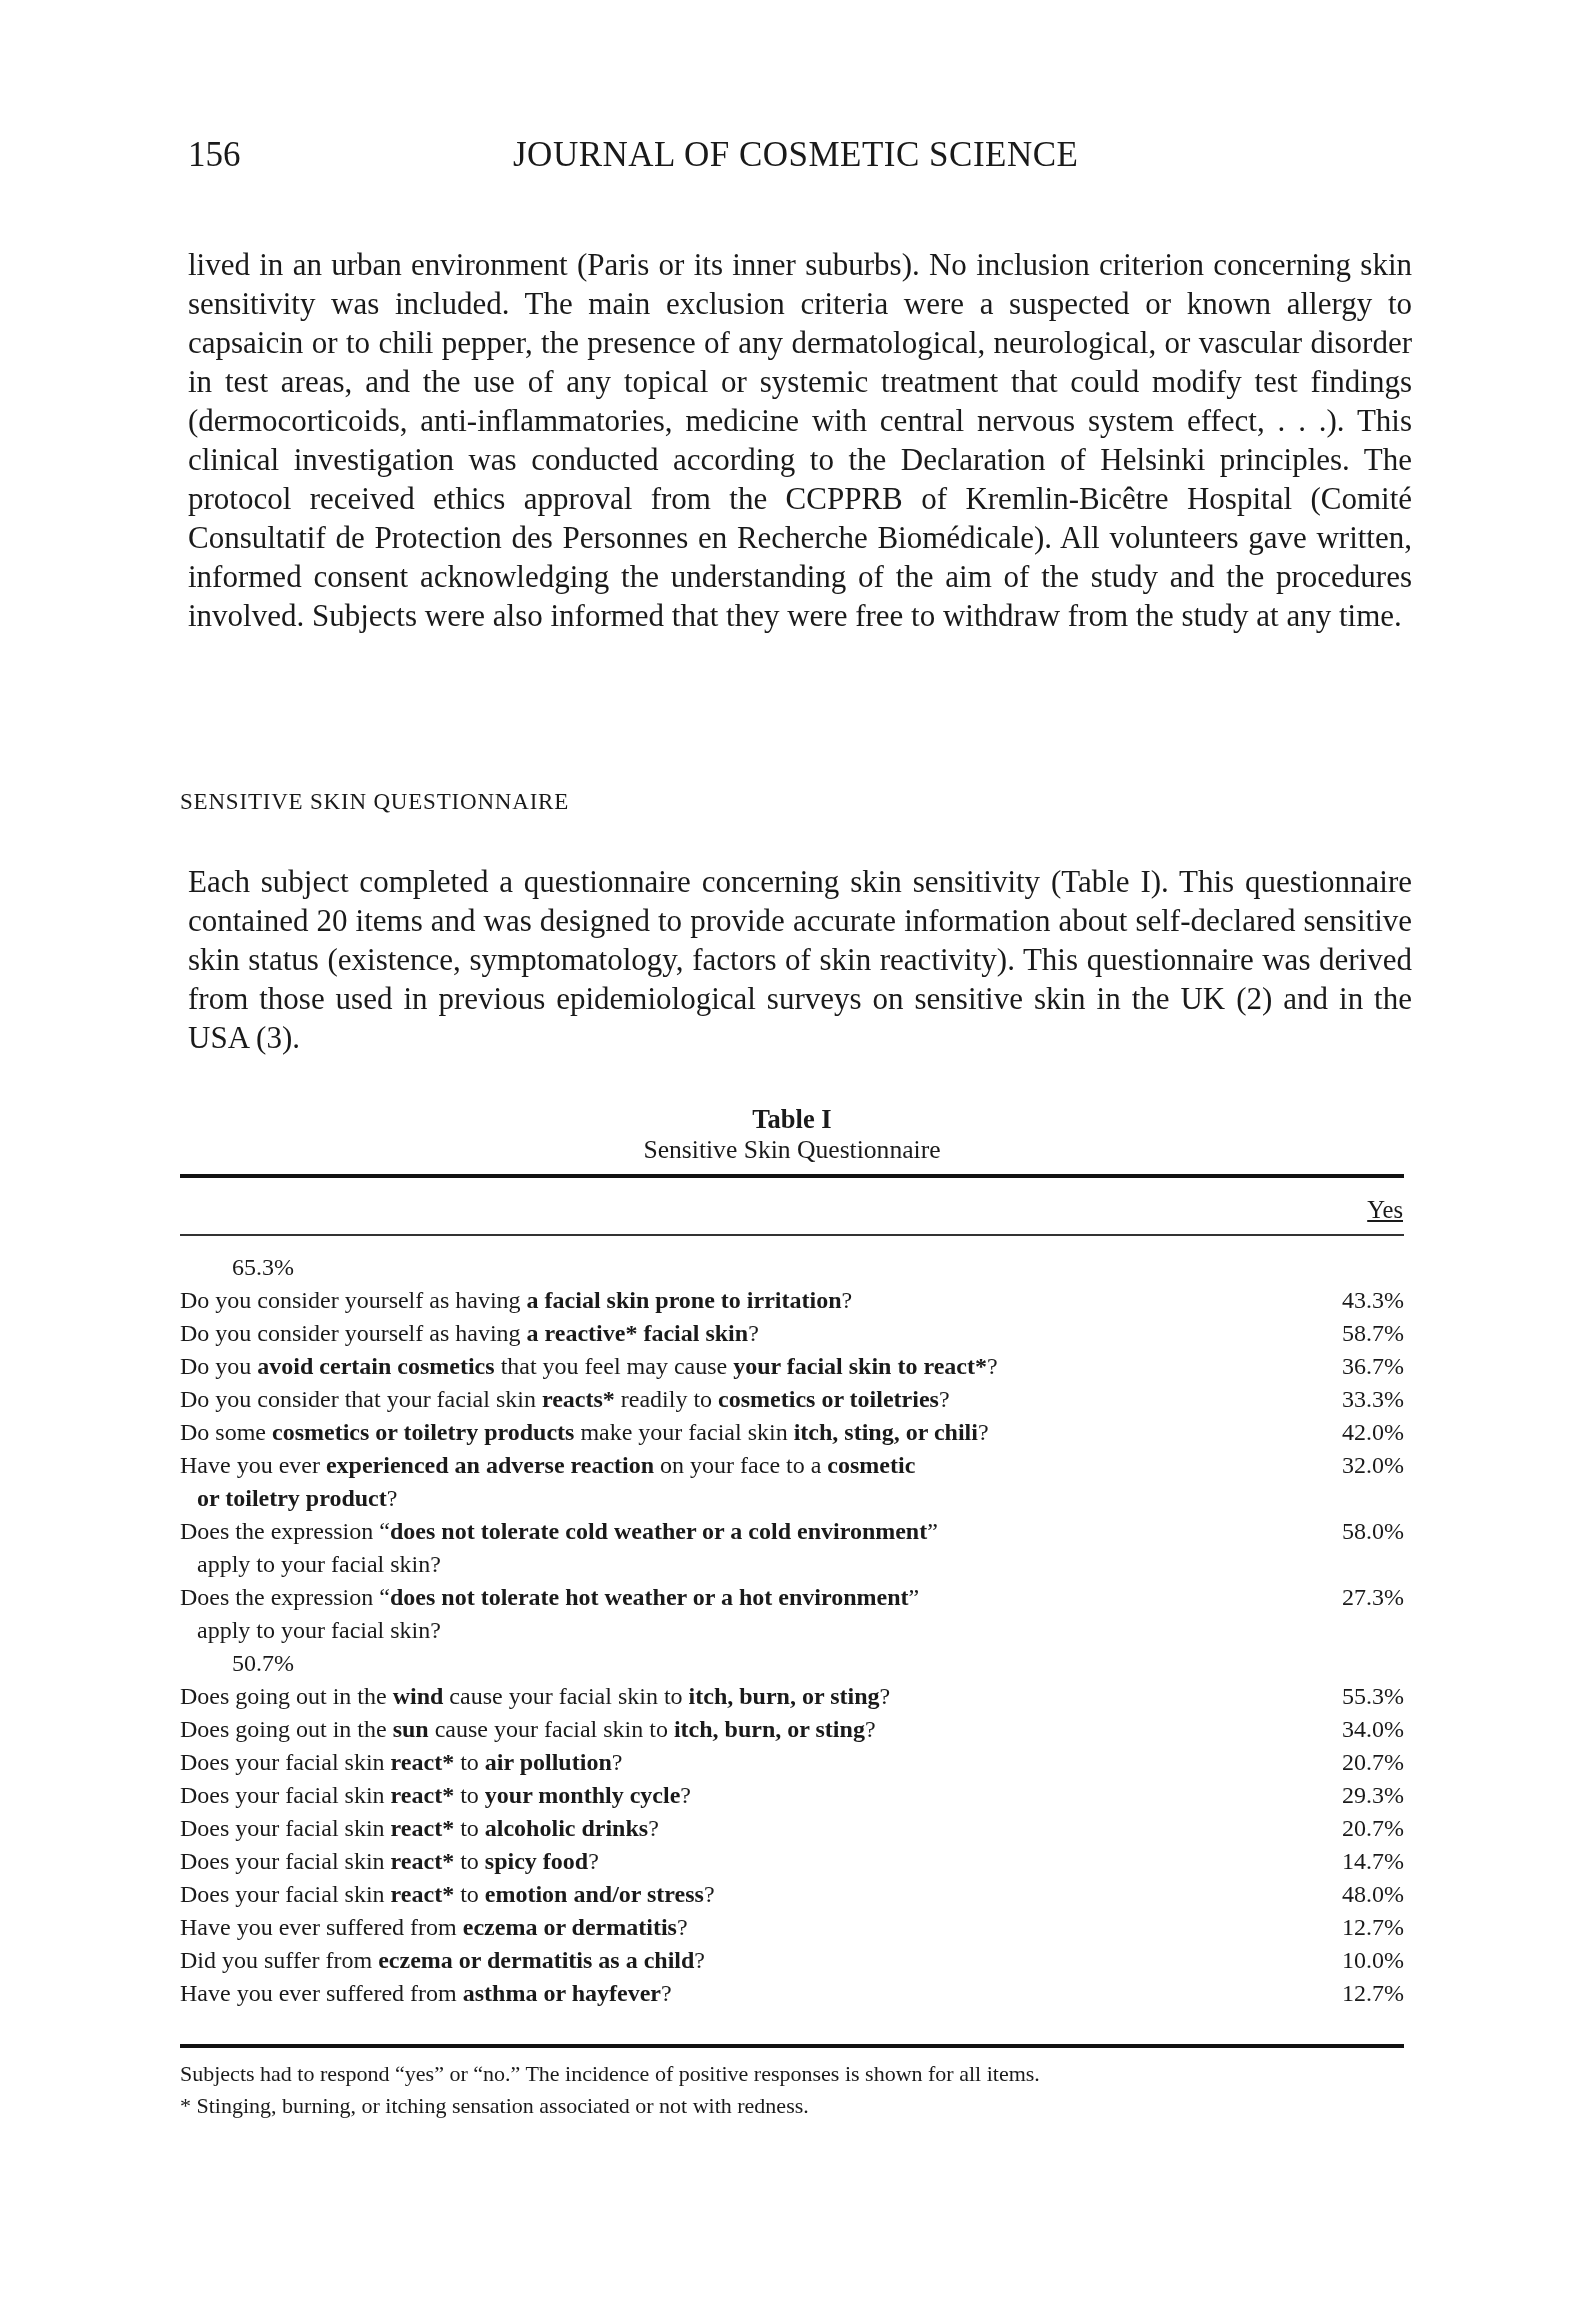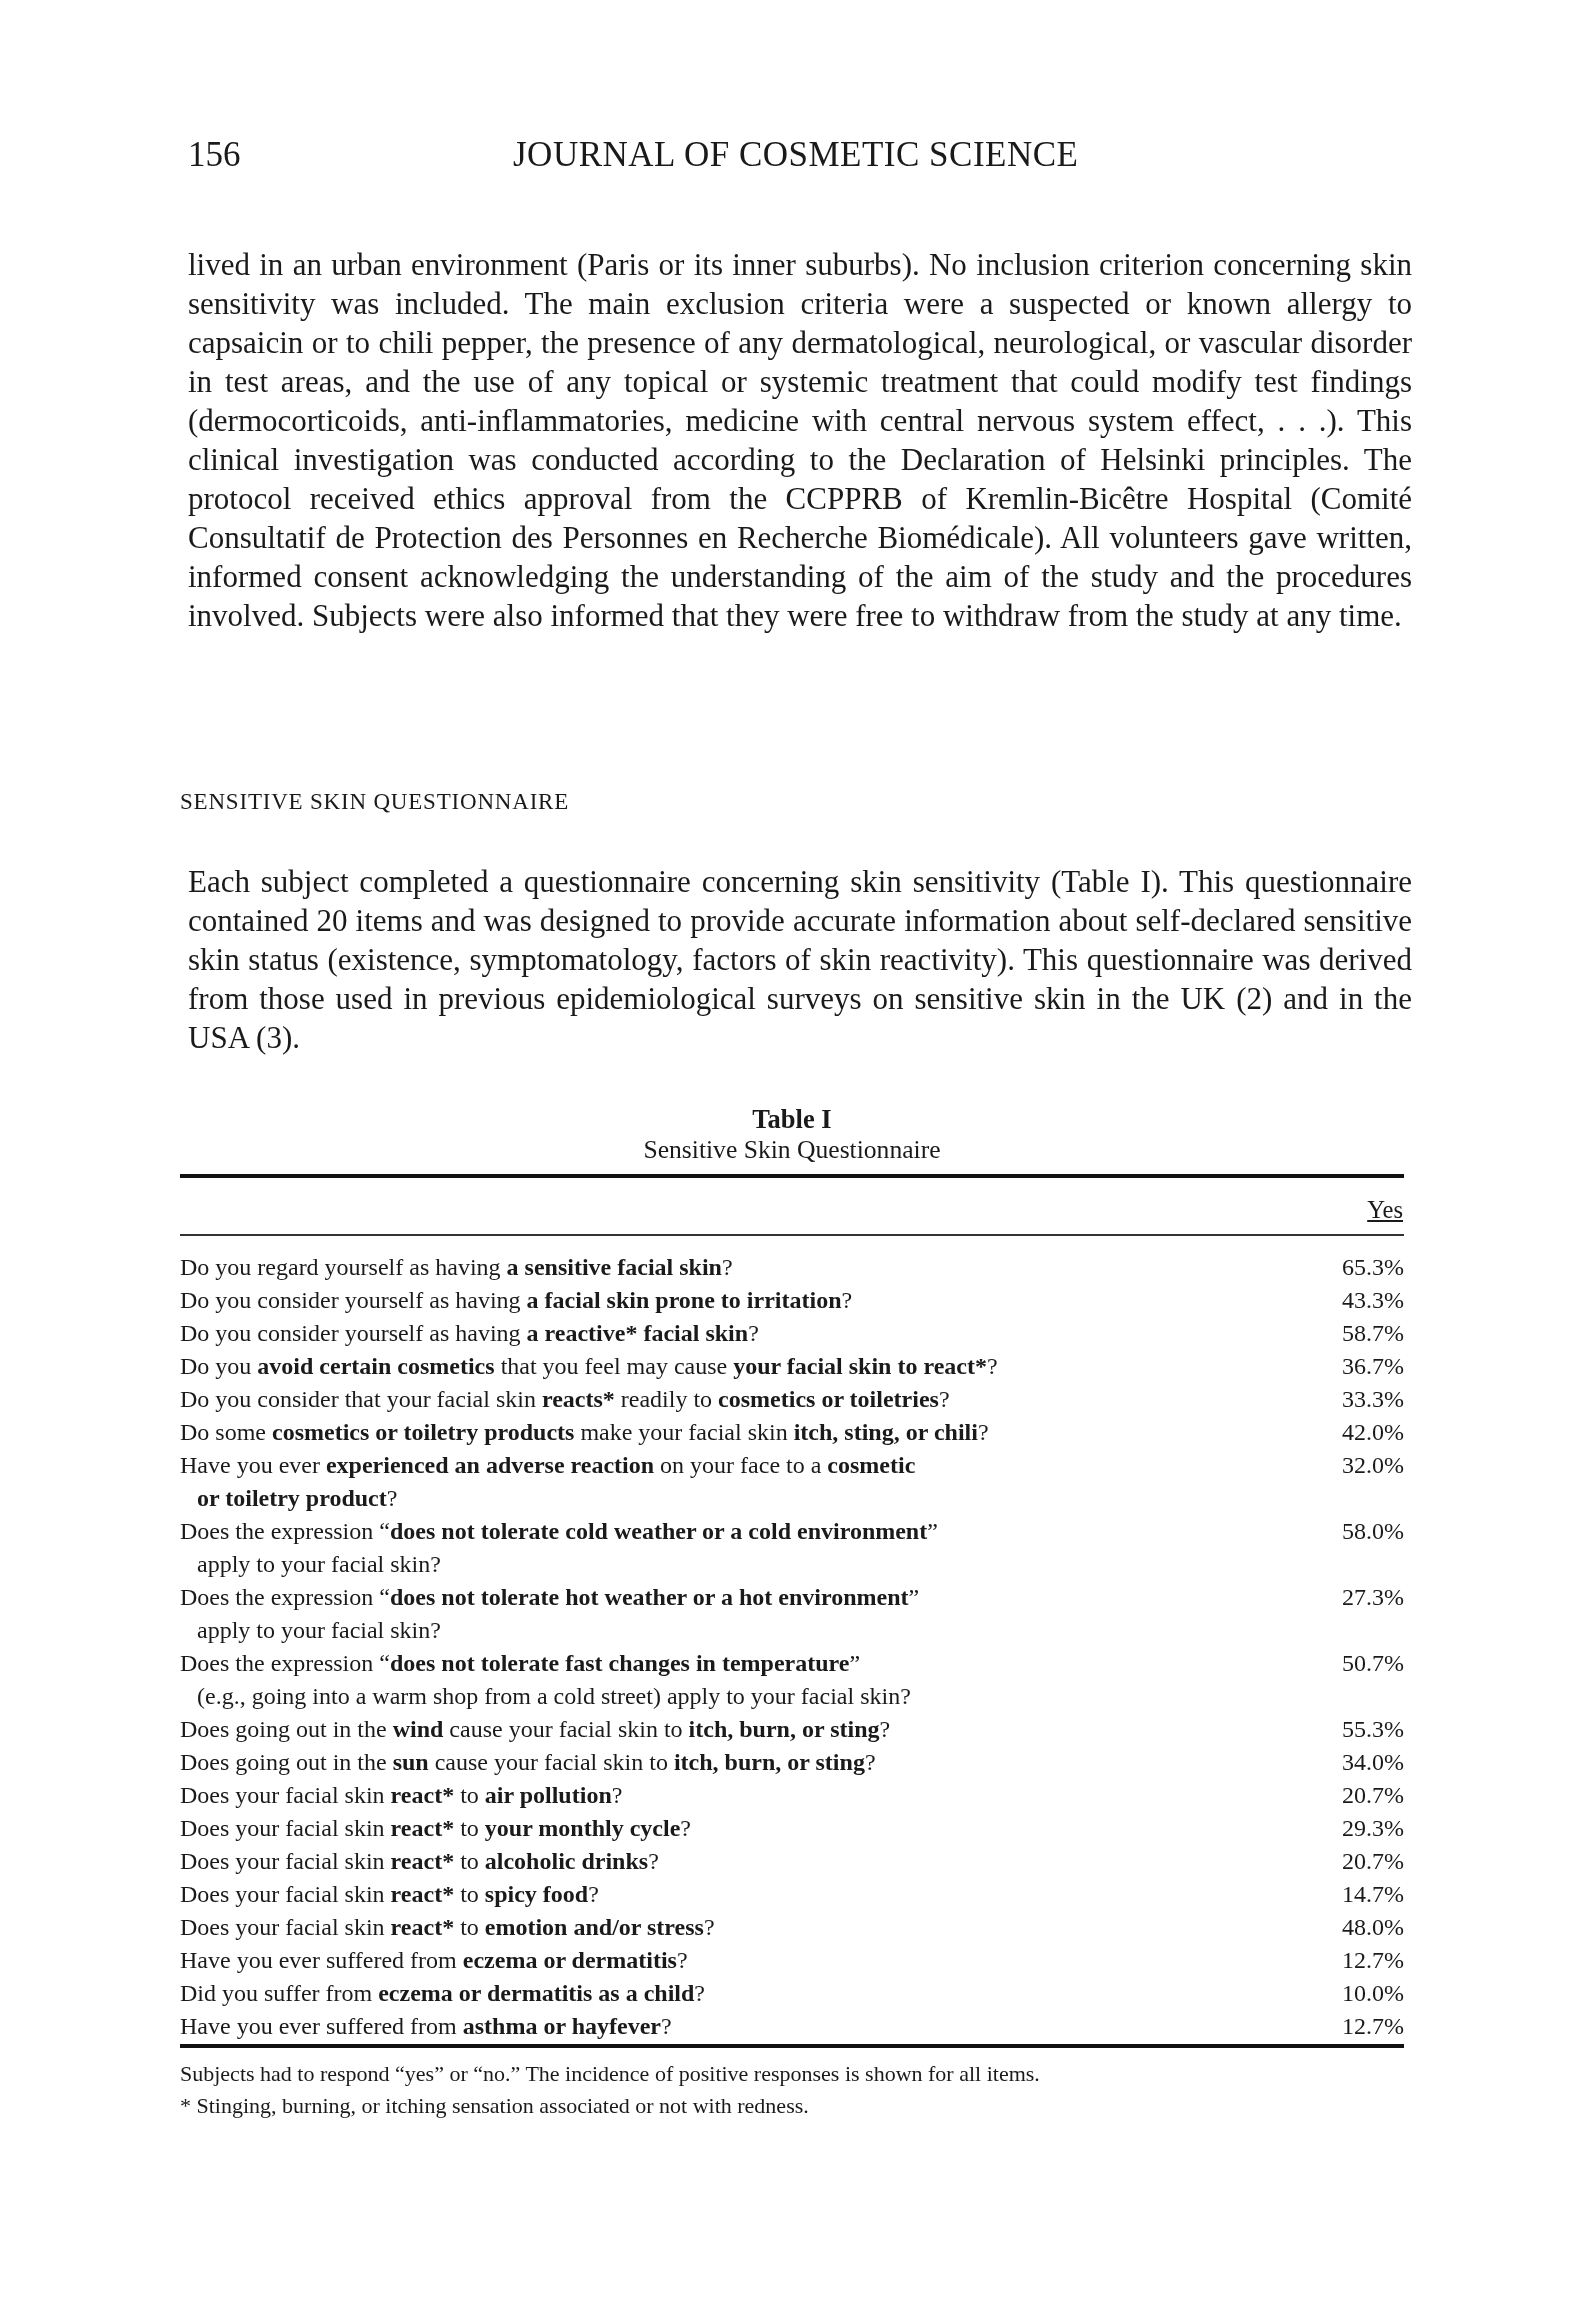--- a/index.html
+++ b/index.html
@@ -61,21 +61,20 @@
 
 <div class="abs table-caption table-label">Table I</div>
 <div class="abs table-caption table-title">Sensitive Skin Questionnaire</div>
 
 <div class="abs rule rule-top"></div>
 <div class="abs col-header">Yes</div>
 <div class="abs rule rule-mid"></div>
 
 <div class="abs table-body" id="table-body">
     <div class="q-row">
-      <div class="q-text"><span>Do you regard yourself as having </span><b>a sensitive facial skin</b><span>?</span></div>
       <div class="q-value">65.3%</div>
     </div>
     <div class="q-row">
       <div class="q-text"><span>Do you consider yourself as having </span><b>a facial skin prone to irritation</b><span>?</span></div>
       <div class="q-value">43.3%</div>
     </div>
     <div class="q-row">
       <div class="q-text"><span>Do you consider yourself as having </span><b>a reactive* facial skin</b><span>?</span></div>
       <div class="q-value">58.7%</div>
     </div>
@@ -97,21 +96,20 @@
     </div>
     <div class="q-row">
       <div class="q-text"><span>Does the expression “</span><b>does not tolerate cold weather or a cold environment</b><span>”</span><span class="line2"><span>apply to your facial skin?</span></span></div>
       <div class="q-value">58.0%</div>
     </div>
     <div class="q-row">
       <div class="q-text"><span>Does the expression “</span><b>does not tolerate hot weather or a hot environment</b><span>”</span><span class="line2"><span>apply to your facial skin?</span></span></div>
       <div class="q-value">27.3%</div>
     </div>
     <div class="q-row">
-      <div class="q-text"><span>Does the expression “</span><b>does not tolerate fast changes in temperature</b><span>”</span><span class="line2"><span>(e.g., going into a warm shop from a cold street) apply to your facial skin?</span></span></div>
       <div class="q-value">50.7%</div>
     </div>
     <div class="q-row">
       <div class="q-text"><span>Does going out in the </span><b>wind</b><span> cause your facial skin to </span><b>itch, burn, or sting</b><span>?</span></div>
       <div class="q-value">55.3%</div>
     </div>
     <div class="q-row">
       <div class="q-text"><span>Does going out in the </span><b>sun</b><span> cause your facial skin to </span><b>itch, burn, or sting</b><span>?</span></div>
       <div class="q-value">34.0%</div>
     </div>

